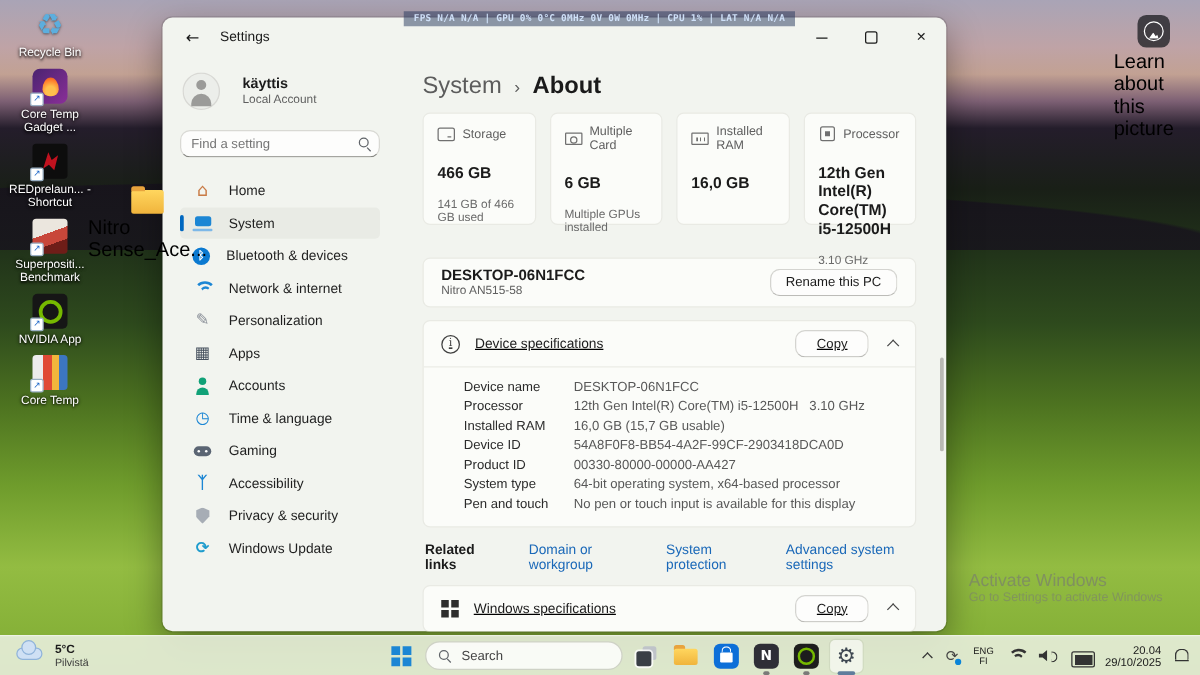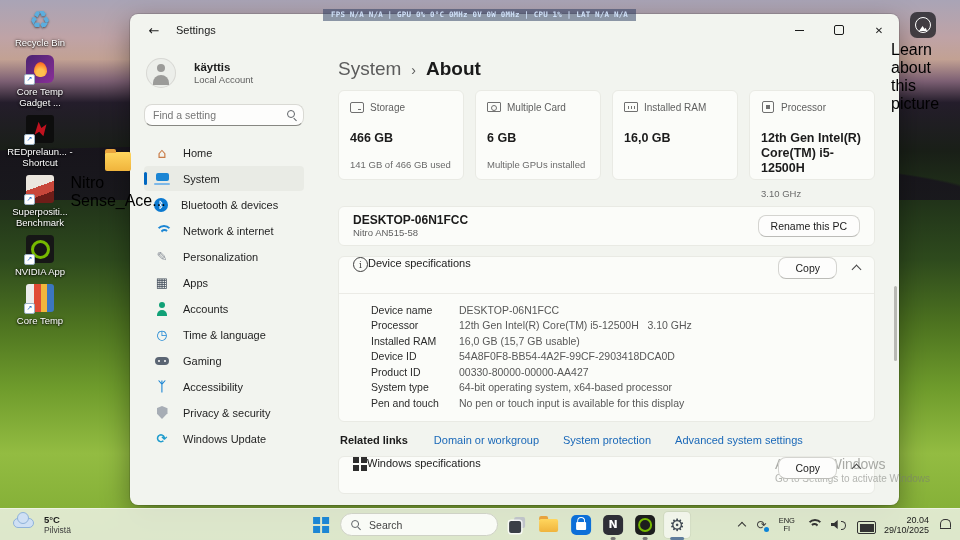--- a/index.html
+++ b/index.html
@@ -65,21 +65,21 @@
   [data-icon="picture-info"]::after { content:""; position:absolute; bottom:7px; left:9px; width:8px; height:5px;
     background:#fff; clip-path:polygon(0 100%, 45% 0, 70% 60%, 85% 35%, 100% 100%); }
 
   
   .watermark { position:absolute; left:775px; top:456px; z-index:25; pointer-events:none;
     color:rgba(118,120,114,.62); }
   .watermark .l1 { font-size:14px; line-height:16px; }
   .watermark .l2 { font-size:10px; line-height:13px; color:rgba(120,122,116,.55); }
 
   
-  .win { position:absolute; left:130px; top:14px; width:769px; height:491px; border-radius:8px;
+  .win { position:absolute; left:130px; top:14px; width:627px; height:491px; border-radius:8px;
     background:#f2f4ef; box-shadow:0 10px 28px rgba(0,0,0,.38), 0 0 0 1px rgba(0,0,0,.12);
     display:flex; flex-direction:column; overflow:hidden; }
   .titlebar { height:32px; display:flex; align-items:center; flex:none; padding-left:16px; gap:14px; }
   .back-btn { width:16px; height:16px; font-size:13px; color:#1b1b1b; }
   .back-btn::before { content:"←"; }
   .win-title { font-size:11px; color:#1b1b1b; }
   .win-controls { margin-left:auto; display:flex; height:100%; }
   .wc { width:40px; height:100%; display:flex; align-items:center; justify-content:center; }
   .wc-min::before { content:""; width:9px; height:1px; background:#1b1b1b; }
   .wc-max::before { content:""; width:8px; height:8px; border:1px solid #1b1b1b; border-radius:2px; }
@@ -174,21 +174,21 @@
   [data-icon="cpu"]::after { content:""; position:absolute; width:4px; height:4px; background:currentColor; }
 
   .panel { background:#fbfcf9; border:1px solid #e9eae4; border-radius:6px; }
   .device-panel { margin-top:26px; height:40px; display:flex; align-items:center; padding:0 14px; }
   .device-name { font-size:12px; font-weight:600; color:#1b1b1b; line-height:14px; }
   .device-model { font-size:9.5px; color:#5f5f5f; line-height:12px; }
   .btn { margin-left:auto; background:#fdfdfc; border:1px solid #d4d4d0; border-bottom-color:#bcbcb8;
     border-radius:8px; padding:4px 12px; font-size:10.5px; color:#1b1b1b; font-family:inherit; }
 
   .expander { margin-top:10px; }
-  .exp-head { height:36px; display:flex; align-items:flex-start; padding:0 14px; }
+  .exp-head { height:36px; display:flex; align-items:center; gap:12px; padding:0 14px;text-decoration:underline; }
   .exp-title { font-size:11px; color:#1b1b1b; }
   .exp-actions { margin-left:auto; display:flex; align-items:center; gap:16px; position:relative; z-index:26; }
   .exp-actions .btn { margin-left:0; padding:4px 16px; }
   .chev-up { width:7px; height:7px; border:solid #454545; border-width:1.5px 1.5px 0 0;
     transform:rotate(-45deg); margin-top:2px; }
   [data-icon="info"] { width:15px; height:15px; border:1px solid #3f3f3f; border-radius:50%; }
   [data-icon="info"]::before { content:"i"; font-size:9px; font-family:"DejaVu Serif",serif; color:#3f3f3f; }
   [data-icon="windows"] { width:14px; height:14px; }
   [data-icon="windows"]::before { content:""; position:absolute; left:0; top:0; width:6px; height:6px;
     background:#2d2d2d; box-shadow:8px 0 0 #2d2d2d, 0 8px 0 #2d2d2d, 8px 8px 0 #2d2d2d; }

